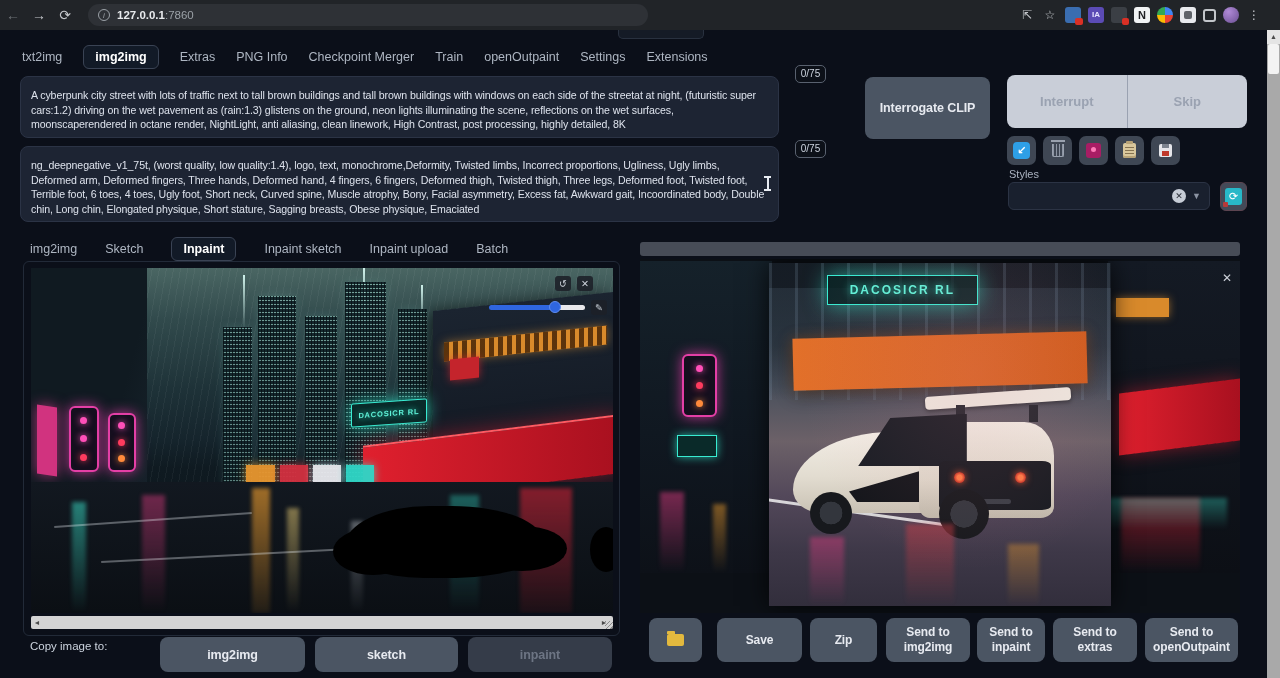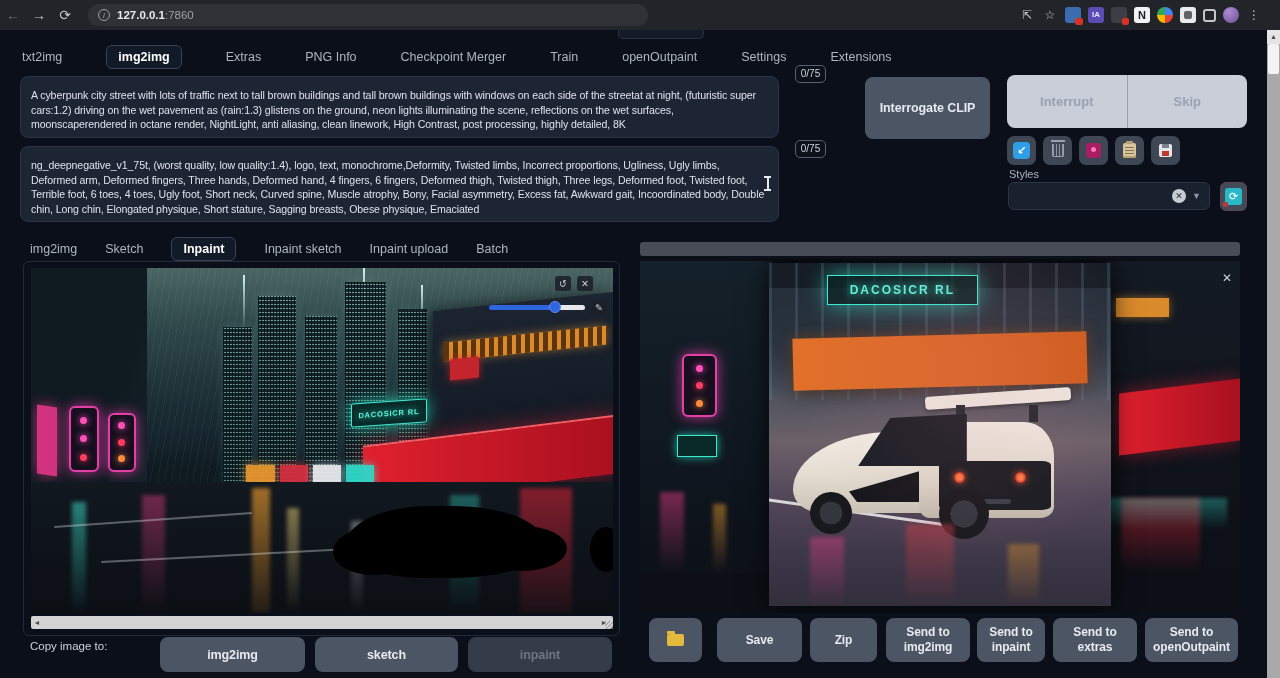--- a/index.html
+++ b/index.html
@@ -32,21 +32,21 @@
 
   
   .page-scrollbar { position:absolute; right:0; top:30px; width:13px; height:648px; background:#a9a9a9; }
   .psb-up { position:absolute; top:0; left:0; width:13px; height:14px; background:#e4e4e4; color:#4a4a4a;
     font-size:7px; text-align:center; line-height:14px; }
   .psb-thumb { position:absolute; top:14px; left:1px; width:11px; height:30px; background:#f3f3f3; border-radius:2px; }
 
   
   .top-remnant { position:absolute; left:618px; top:30px; width:86px; height:9px; background:#151b26;
     border:1px solid #29313f; border-top:none; border-radius:0 0 5px 5px; }
-  .main-tabs { position:absolute; left:22px; top:44px; height:26px; display:flex; align-items:center; gap:44px; }
+  .main-tabs { position:absolute; left:22px; top:44px; height:26px; display:flex; align-items:center; gap:21px; }
   .tab { color:#aeb6c2; font-size:12.5px; cursor:pointer; white-space:nowrap; }
   .tab.active { color:#ffffff; font-weight:700; background:#121a27; border:1px solid #3a4354;
     border-radius:6px; padding:4px 11px; }
 
   
   .promptbox { position:absolute; left:20px; width:759px; background:#1d2433; border:1px solid #2b3345;
     border-radius:8px; color:#dde2ec; font-size:10.6px; line-height:14.6px; padding:11px 10px;
     overflow:hidden; letter-spacing:-0.1px; }
   #prompt { top:76px; height:62px; }
   #negprompt { top:146px; height:76px; }

